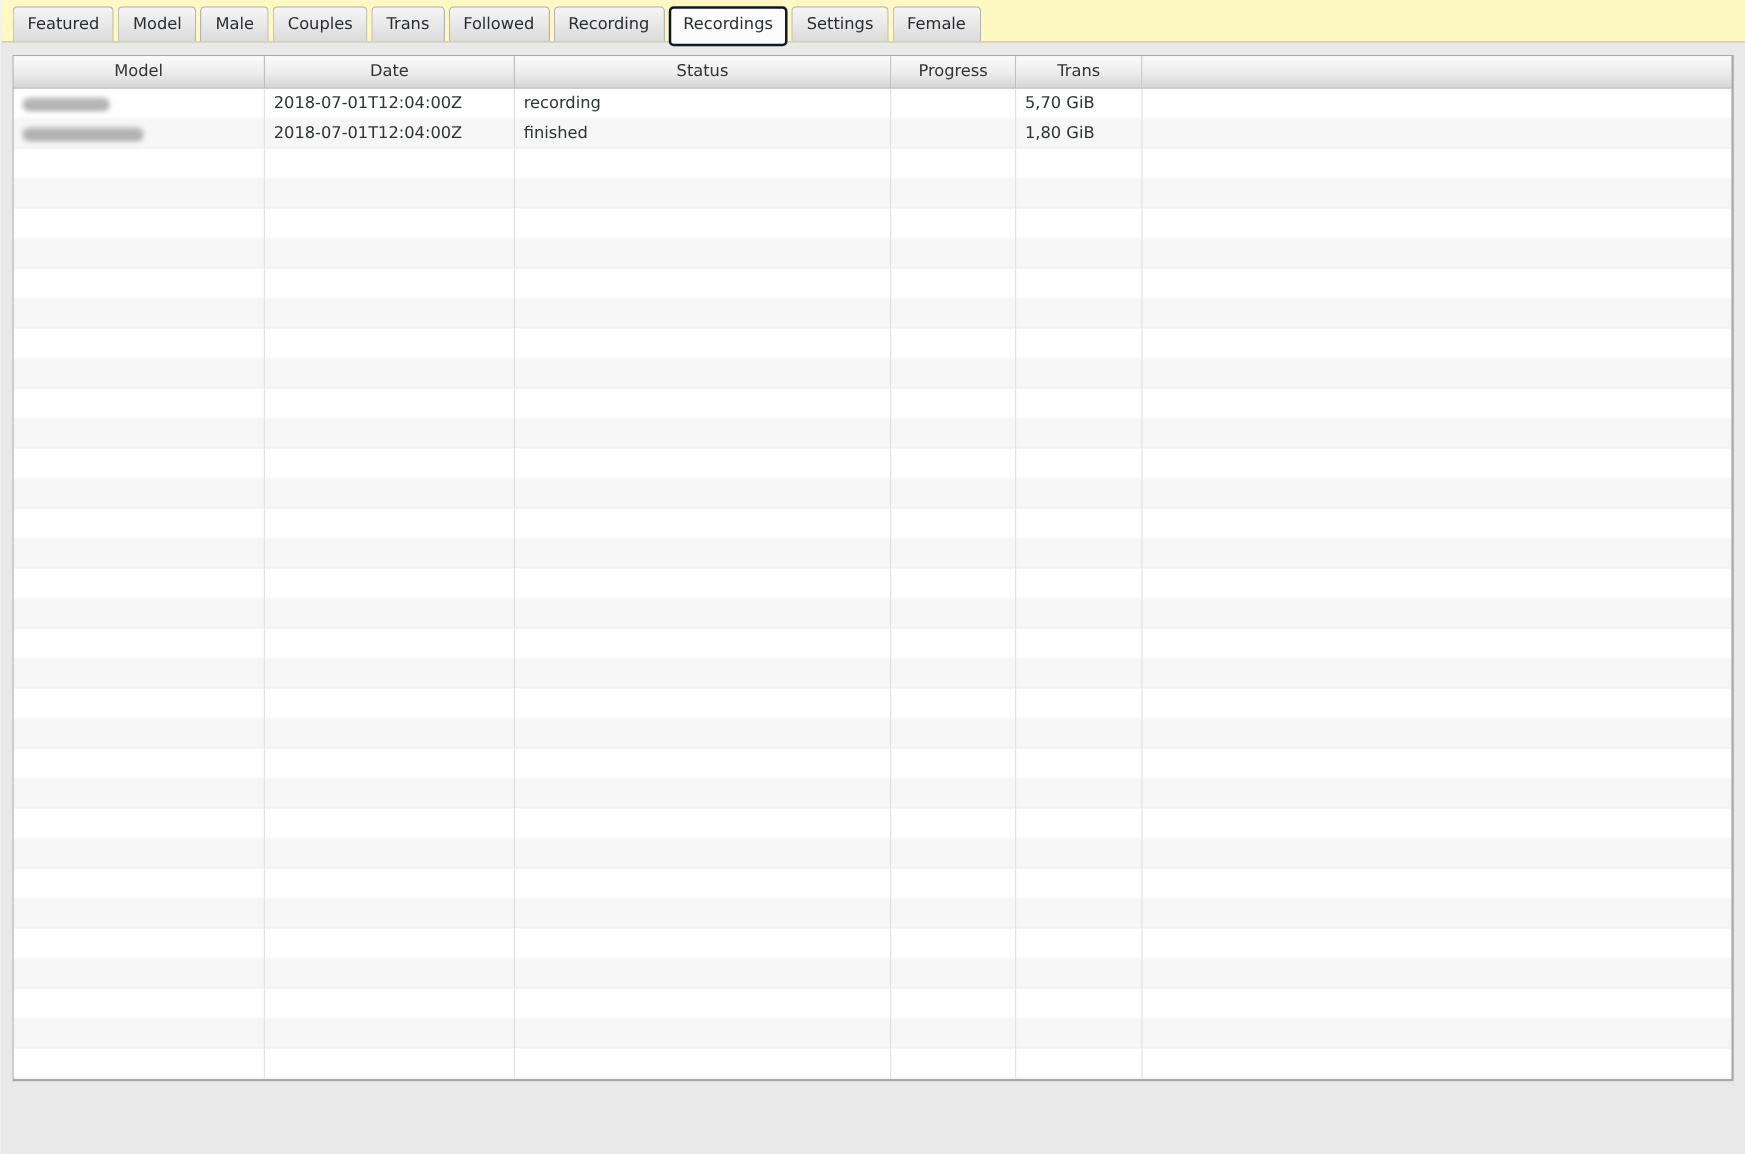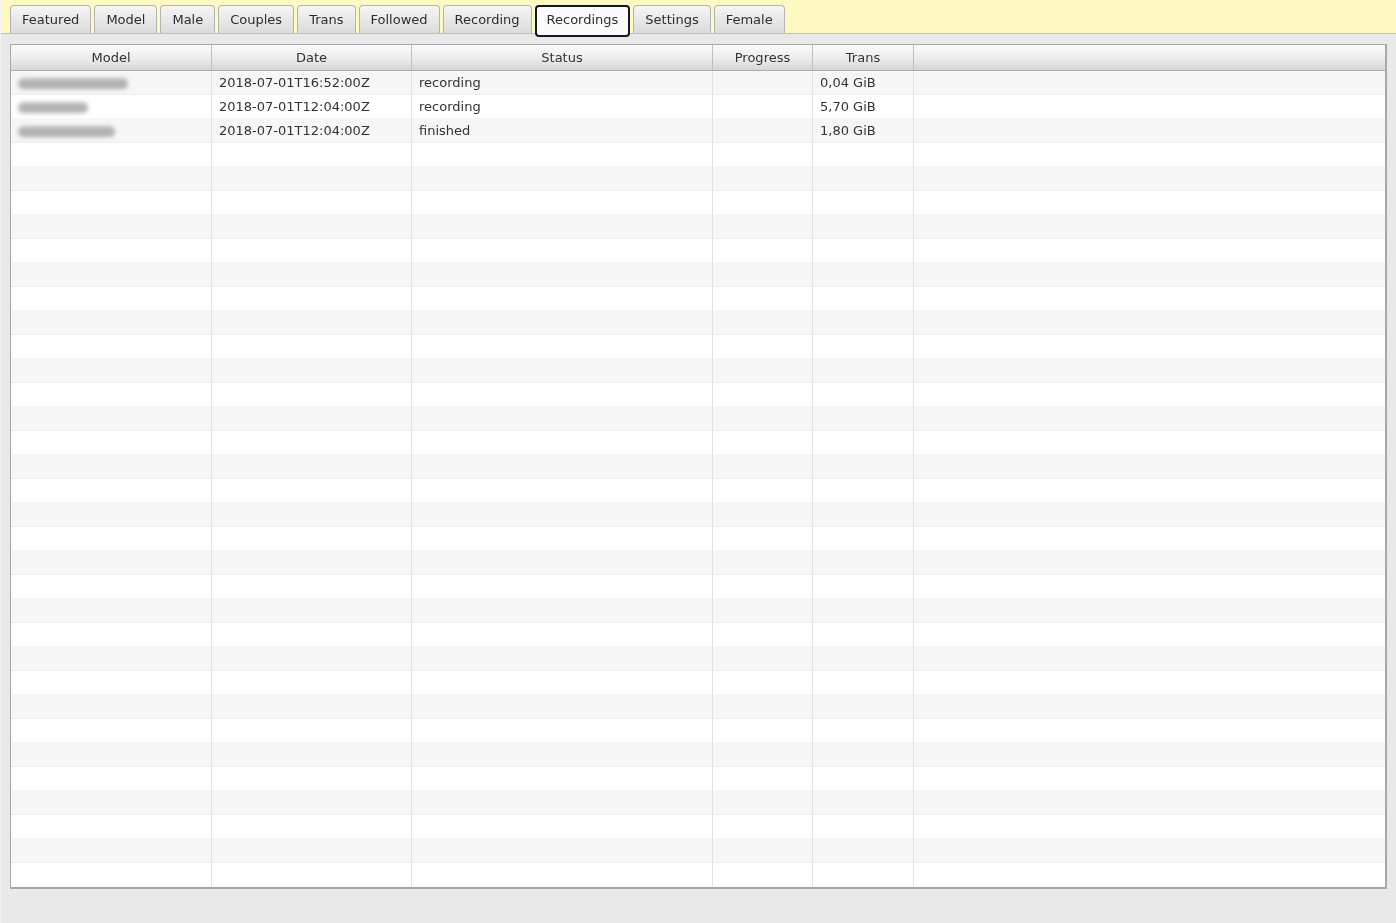--- a/index.html
+++ b/index.html
@@ -144,30 +144,20 @@
           <tr>
               <th>Model</th>
               <th>Date</th>
               <th>Status</th>
               <th>Progress</th>
               <th>Trans</th>
               <th></th>
             </tr>
         </thead>
         <tbody>
-            <tr class="row-odd">
-    <td>
-      <div class="blob" style="width: 110px;"></div>
-    </td>
-    <td>2018-07-01T16:52:00Z</td>
-    <td>recording</td>
-    <td></td>
-    <td>0,04 GiB</td>
-    <td></td>
-  </tr>
             <tr class="row-even">
     <td>
       <div class="blob" style="width: 70px;"></div>
     </td>
     <td>2018-07-01T12:04:00Z</td>
     <td>recording</td>
     <td></td>
     <td>5,70 GiB</td>
     <td></td>
   </tr>

